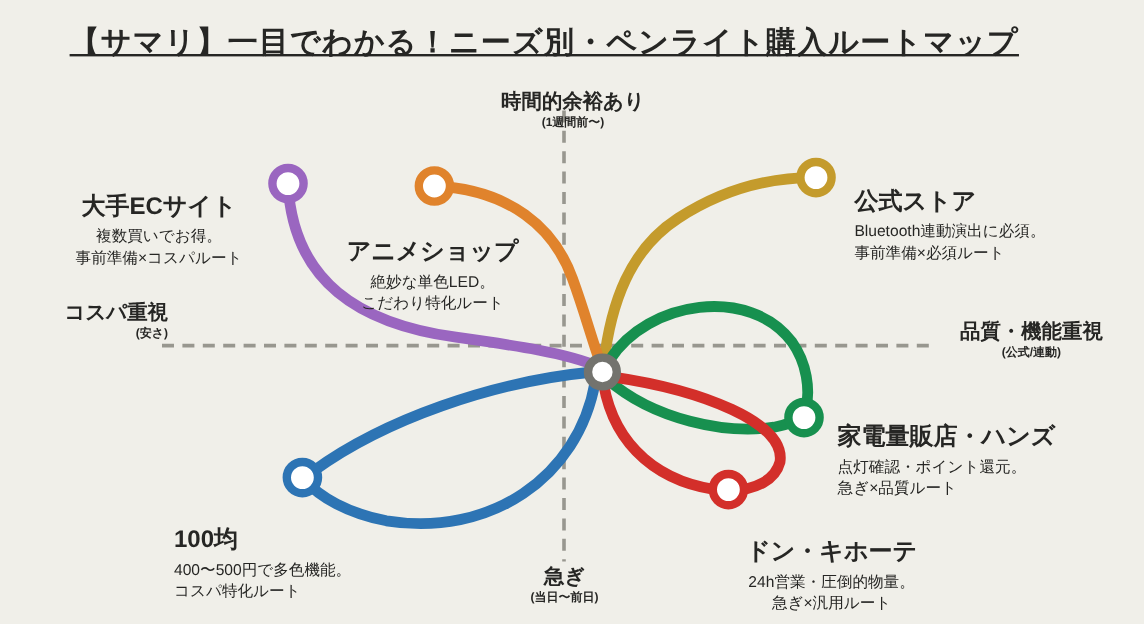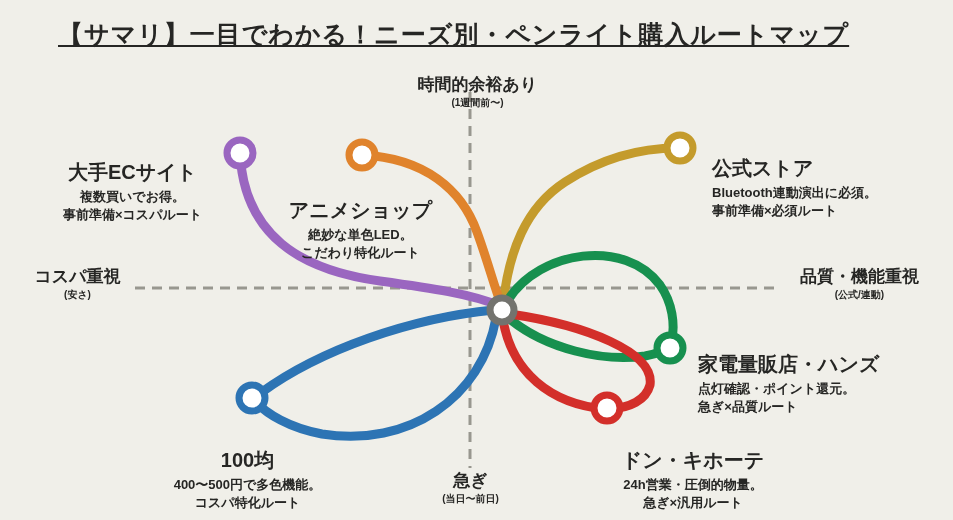--- a/index.html
+++ b/index.html
@@ -13,31 +13,31 @@
   .title {
     position:absolute; left:58px; top:18px; margin:0;
     font-size:25px; font-weight:bold; letter-spacing:1px; white-space:nowrap;text-decoration:underline;
   }
   svg.map { position:absolute; left:0; top:0; }
   .axis { position:absolute; font-weight:bold; line-height:1.3; text-align:center; }
   .axis-main { font-size:17px; }
   .axis-sub  { font-size:10px; }
   .axis-top    { left:390px; top:74px;  width:175px; }
   .axis-bottom { left:398px; top:470px; width:145px; }
-  .axis-left   { left:15px;  top:266px; width:125px; }
+  .axis-left   { left:15px;  top:250px; width:125px;text-align:right; }
   .axis-right  { left:772px; top:266px; width:175px; }
   .station { position:absolute; line-height:1.4;margin-top:20px; }
   .st-name { font-size:20px; font-weight:bold; margin-bottom:2px; white-space:nowrap; }
-  .st-desc { font-size:13px; font-weight:700; white-space:nowrap; }
+  .st-desc { font-size:13px; font-weight:400; white-space:nowrap; }
   .s0 { left:30px;  top:138px; width:205px; text-align:center; }
   .s1 { left:258px; top:176px; width:205px; text-align:center; }
   .s2 { left:712px; top:134px; width:235px; text-align:left; }
   .s3 { left:698px; top:330px; width:250px; text-align:left; }
   .s4 { left:578px; top:426px; width:230px; text-align:center; }
-  .s5 { left:145px; top:426px; width:205px; text-align:center; }
+  .s5 { left:145px; top:416px; width:205px; text-align:left; }
 </style>
 </head>
 <body>
 
 <div class="canvas">
 
   <h1 class="title">【サマリ】一目でわかる！ニーズ別・ペンライト購入ルートマップ</h1>
 
   <svg class="map" width="953" height="520" viewBox="0 0 953 520">
 

